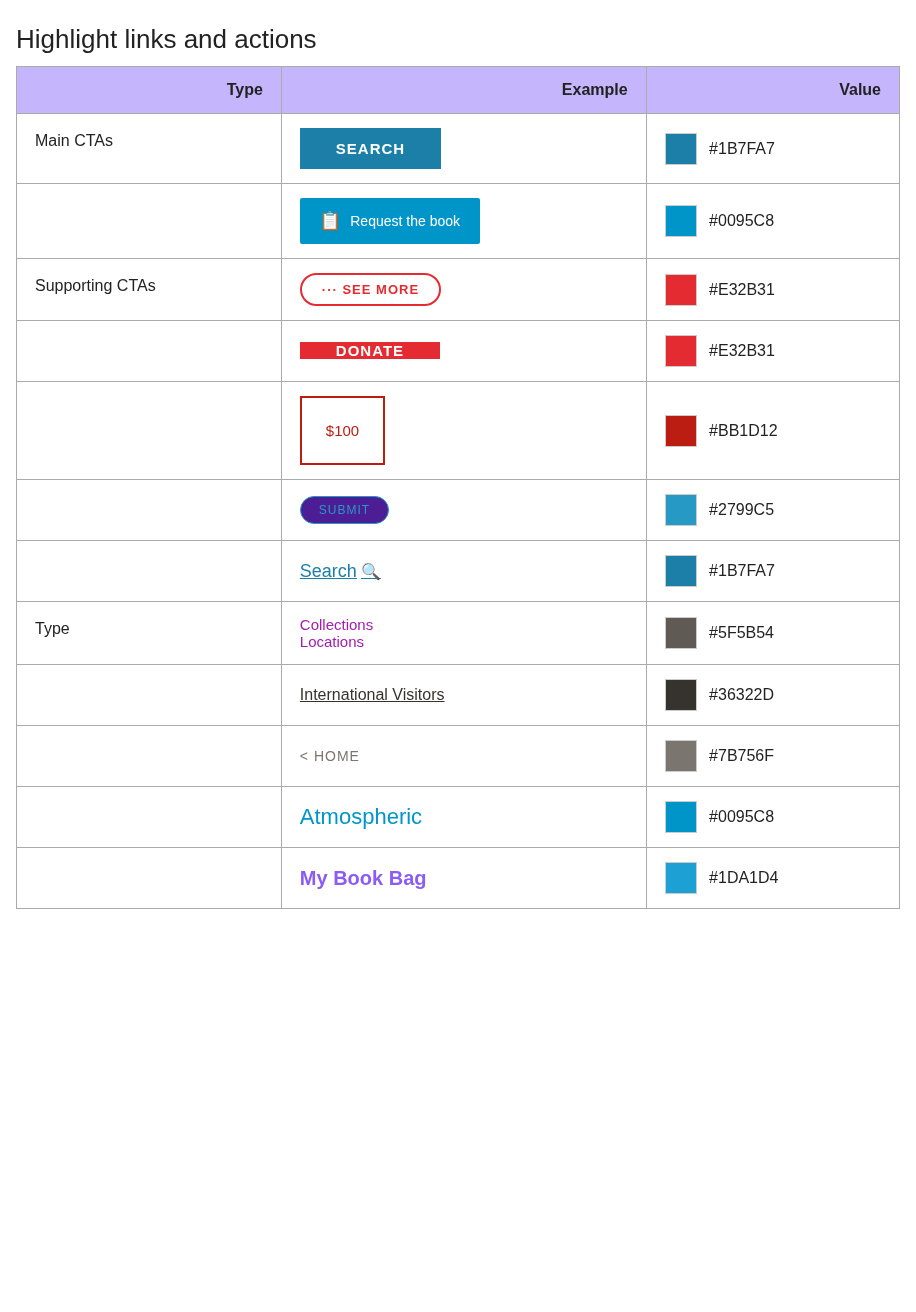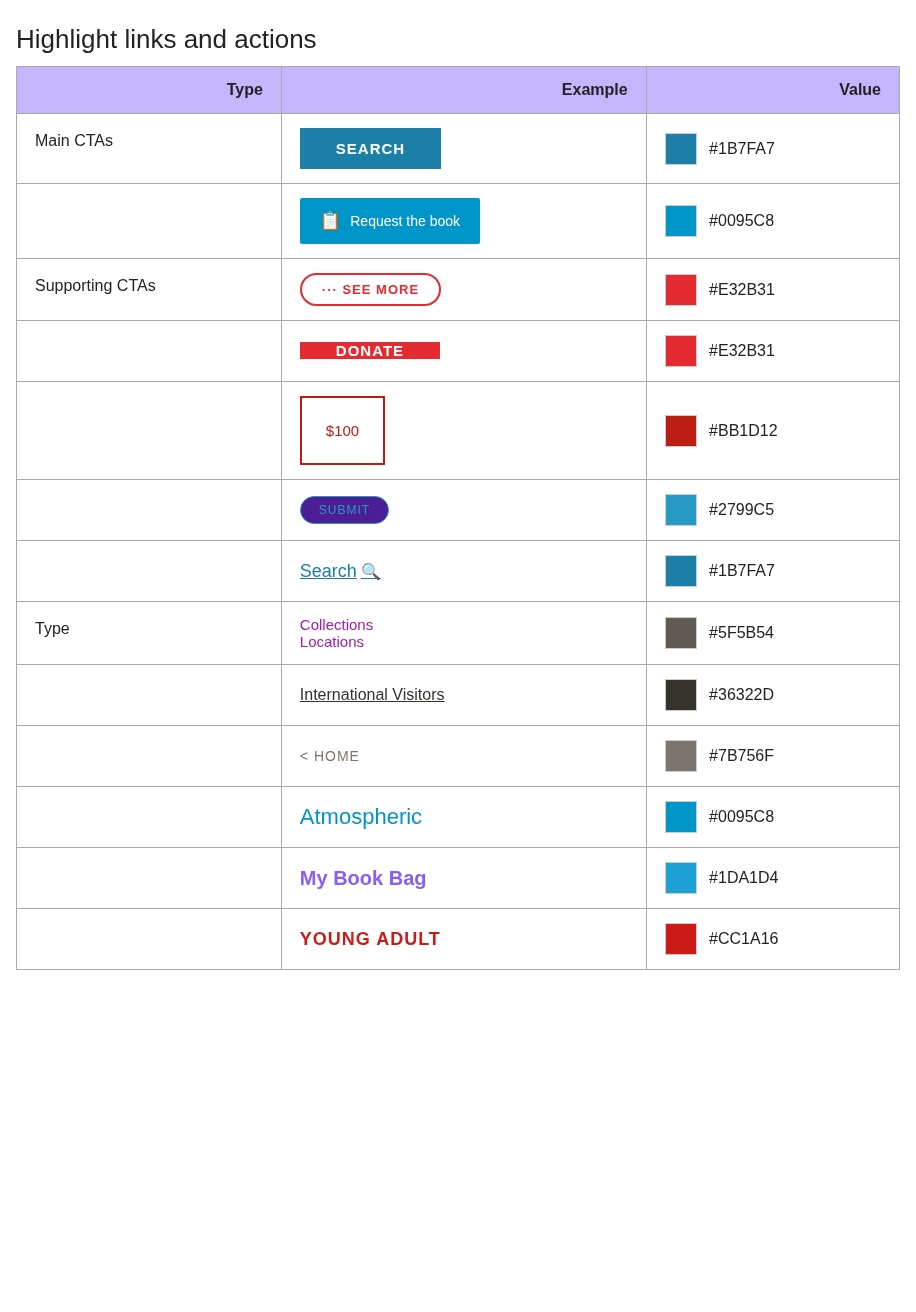--- a/index.html
+++ b/index.html
@@ -327,24 +327,14 @@
       <td class="type-cell"></td>
       <td class="example-cell">
         <a class="link-mybookbag">My Book Bag</a>
       </td>
       <td class="value-cell">
         <span class="color-swatch" style="background:#1DA1D4;"></span>
         <span>#1DA1D4</span>
       </td>
     </tr>
 
-    <tr>
-      <td class="type-cell"></td>
-      <td class="example-cell">
-        <a class="link-youngadult">YOUNG ADULT</a>
-      </td>
-      <td class="value-cell">
-        <span class="color-swatch" style="background:#CC1A16;"></span>
-        <span>#CC1A16</span>
-      </td>
-    </tr>
   </tbody>
 </table>
 
 </body></html>

